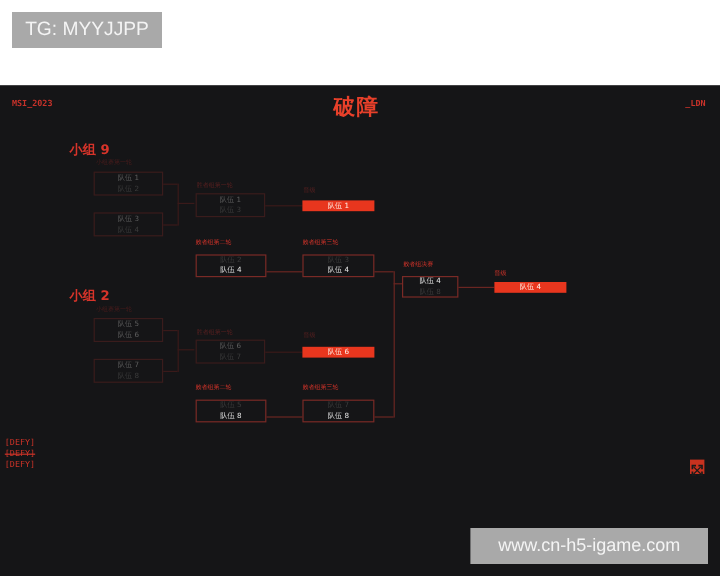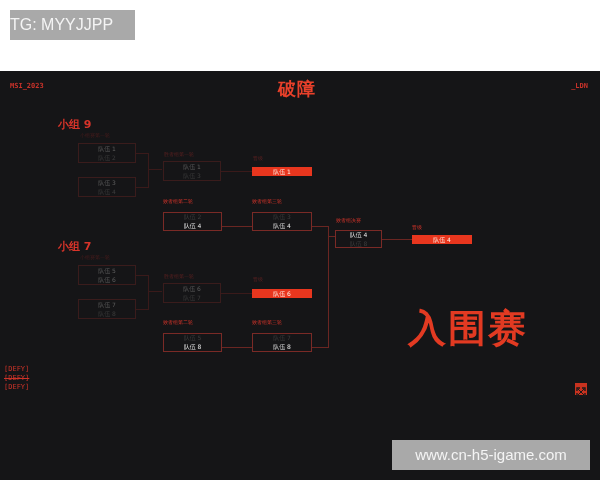--- a/index.html
+++ b/index.html
@@ -1,18 +1,18 @@
 <!DOCTYPE html>
 <html><head>
 <meta charset="utf-8">
 <style>
   html, body { margin:0; padding:0; }
   body { width:600px; height:480px; background:#ffffff; position:relative; overflow:hidden; font-family:"DejaVu Sans", sans-serif; }
   .wm { position:absolute; background:#a9a9a9; color:#f4f4f4; font-family:"Liberation Sans", sans-serif; }
-  .wm-top { left:10px; top:10px; width:125px; height:30px; line-height:30px; font-size:16px; }
+  .wm-top { left:10px; top:10px; width:125px; height:30px; line-height:30px; font-size:16px; text-align:center; }
   .wm-bot { left:392px; top:440px; width:198px; height:30px; line-height:30px; font-size:15px; text-align:center; }
   .stage { position:absolute; left:0; top:71px; width:600px; height:425px; background:#151517;text-decoration:underline; }
   .abs { position:absolute; }
   .corner { font-family:"DejaVu Sans Mono", monospace; font-size:7px; color:#c8322a; font-weight:bold; }
   .title { font-size:18px; font-weight:bold; color:#e8402a; letter-spacing:1px; }
   .group-title { font-size:11px; font-weight:bold; color:#d8342a; }
   .faint-label { font-size:5px; color:#4a1c1c; }
   .round-label { font-size:5px; color:#d8342a; }
   .round-label.dim { color:#5a2020; }
   .cell { position:absolute; font-size:6px; text-align:center; line-height:9px; }
@@ -63,21 +63,21 @@
   <div class="abs round-label" style="left:163px;top:127px;">败者组第二轮</div>
   <div class="box" style="left:163px;top:141px;width:59px;height:19px;"></div>
   <div class="cell dim2" style="left:163px;top:141px;width:59px;">队伍 2</div>
   <div class="cell hi" style="left:163px;top:150px;width:59px;">队伍 4</div>
   <div class="line" style="left:222px;top:155px;width:30px;height:1px;"></div>
   <div class="abs round-label" style="left:252px;top:127px;">败者组第三轮</div>
   <div class="box" style="left:252px;top:141px;width:60px;height:19px;"></div>
   <div class="cell dim2" style="left:252px;top:141px;width:60px;">队伍 3</div>
   <div class="cell hi" style="left:252px;top:150px;width:60px;">队伍 4</div>
 
-  <div class="abs group-title" style="left:58px;top:168px;">小组 7</div>
+  <div class="abs group-title" style="left:58px;top:168px;">小组 2</div>
   <div class="abs faint-label" style="left:80px;top:183px;">小组赛第一轮</div>
   <div class="box faint" style="left:78px;top:194px;width:58px;height:20px;"></div>
   <div class="cell dim" style="left:78px;top:195px;width:58px;">队伍 5</div>
   <div class="cell dim" style="left:78px;top:204px;width:58px;">队伍 6</div>
   <div class="box faint" style="left:78px;top:228px;width:58px;height:20px;"></div>
   <div class="cell dim" style="left:78px;top:229px;width:58px;">队伍 7</div>
   <div class="cell dim2" style="left:78px;top:238px;width:58px;">队伍 8</div>
   <div class="line faint" style="left:136px;top:204px;width:12px;height:1px;"></div>
   <div class="line faint" style="left:136px;top:238px;width:12px;height:1px;"></div>
   <div class="line faint" style="left:148px;top:204px;width:1px;height:35px;"></div>
@@ -107,21 +107,20 @@
   <div class="line" style="left:328px;top:165px;width:7px;height:1px;"></div>
 
   <div class="abs round-label" style="left:336px;top:146px;">败者组决赛</div>
   <div class="box" style="left:335px;top:159px;width:47px;height:18px;"></div>
   <div class="cell hi" style="left:335px;top:159px;width:47px;">队伍 4</div>
   <div class="cell dim2" style="left:335px;top:168px;width:47px;">队伍 8</div>
   <div class="line" style="left:382px;top:168px;width:30px;height:1px;"></div>
   <div class="abs round-label" style="left:412px;top:153px;">晋级</div>
   <div class="winner" style="left:412px;top:164px;width:60px;height:9px;">队伍 4</div>
 
-  <div class="abs big" style="left:408px;top:232px;">入围赛</div>
 
   <div class="abs defy" style="left:4px;top:294px;">
     <div>[DEFY]</div>
     <div class="strike">[DEFY]</div>
     <div>[DEFY]</div>
   </div>
 
   <div class="expand" style="left:575px;top:312px;">
     <svg width="12" height="12" viewBox="0 0 12 12">
       <path d="M2 5V2h3M7 2h3v3M10 7v3H7M5 10H2V7" stroke="#1a1a1a" stroke-width="1.4" fill="none"></path>

